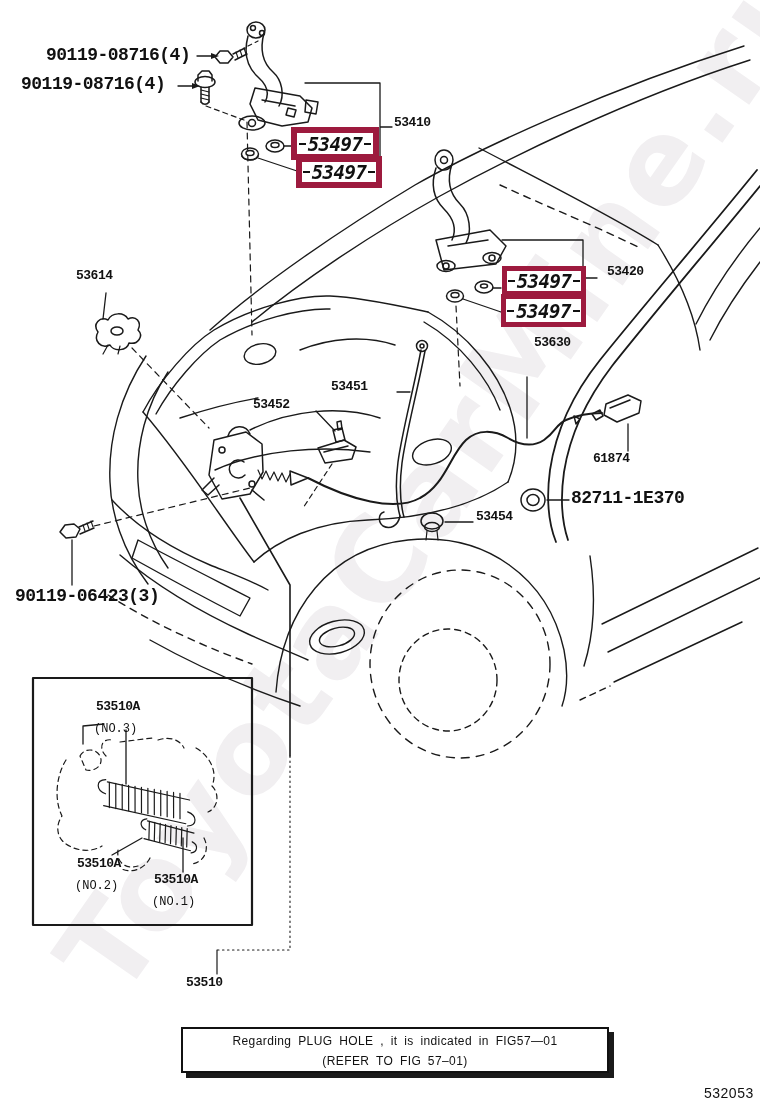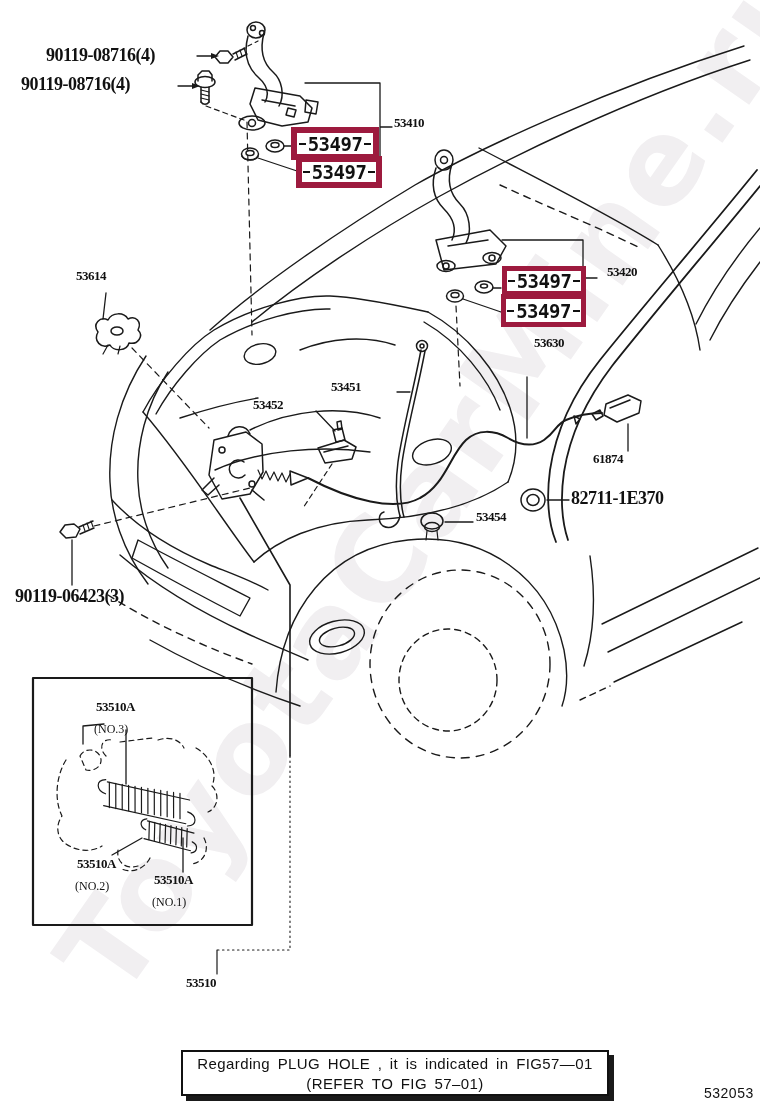--- a/index.html
+++ b/index.html
@@ -7,41 +7,41 @@
        font-family:"DejaVu Sans Mono",monospace;}
   #stage{position:absolute;inset:0;width:760px;height:1112px;}
   
   #watermark{position:absolute;left:30px;top:940px;z-index:1;
     font-family:"DejaVu Sans",sans-serif;font-weight:bold;font-size:118px;letter-spacing:4px;
     color:#f1eff1;white-space:nowrap;transform:rotate(-55deg);transform-origin:0 0;
     user-select:none;}
   
   #lineart{position:absolute;left:0;top:0;z-index:2;}
   
-  .lbl{position:absolute;z-index:3;font-family:Liberation Serif, serif;font-weight:bold;
+  .lbl{position:absolute;z-index:3;font-family:Liberation Mono, monospace;font-weight:bold;
        color:#111;white-space:nowrap;letter-spacing:-0.5px;line-height:1.05;}
   .lbl-lg{font-size:13px;}
   .lbl-md{font-size:18px;}
   .lbl-no{font-size:12px;font-weight:normal;letter-spacing:0;}
   .lbl-fig{font-family:Liberation Sans, sans-serif;font-weight:normal;font-size:14px;letter-spacing:0.5px;}
   
   .hibox{position:absolute;z-index:4;background:#ffffff;border:6px solid #9d1a3e;
-         display:flex;align-items:center;justify-content:center;box-sizing:border-box;}
+         display:flex;align-items:center;justify-content:center;box-sizing:border-box;font-style:italic;}
   .hibox.thin{border-width:5px;}
   .hibox .num{font-family:"DejaVu Sans Mono",monospace;font-weight:bold;font-size:19px;
               color:#111;letter-spacing:-0.5px;position:relative;padding:0 8px;}
   .hibox .num::before,.hibox .num::after{content:"";position:absolute;top:50%;width:7px;height:2px;
               background:#111;margin-top:-1px;}
   .hibox .num::before{left:-1px;}
   .hibox .num::after{right:-1px;}
   
-  #notebox{position:absolute;left:181px;top:1050px;width:428px;height:46px;z-index:4;
+  #notebox{position:absolute;left:181px;top:1027px;width:428px;height:46px;z-index:4;
            background:#fff;border:2px solid #111;box-shadow:5px 5px 0 0 #1a1a1a;
            box-sizing:border-box;text-align:center;
-           font-family:"Liberation Sans",sans-serif;font-size:15px;color:#111;
+           font-family:"Liberation Sans",sans-serif;font-size:12px;color:#111;
            letter-spacing:0.4px;word-spacing:3px;padding-top:2px;}
   #notebox .nline{display:block;line-height:20px;}
 </style>
 </head>
 <body>
 
 <div id="stage">
 
   <div id="watermark">ToyotaCarMine.ru</div>
 

